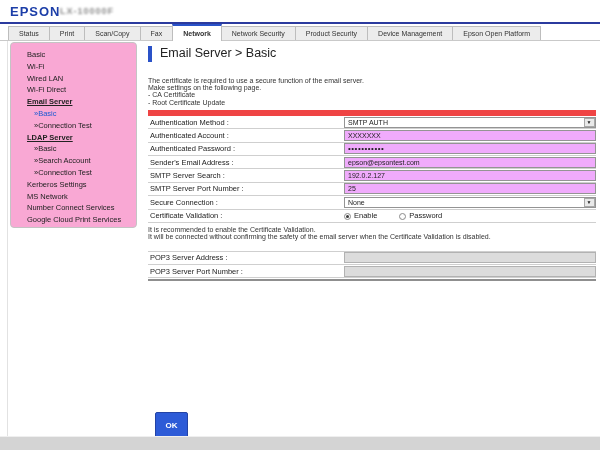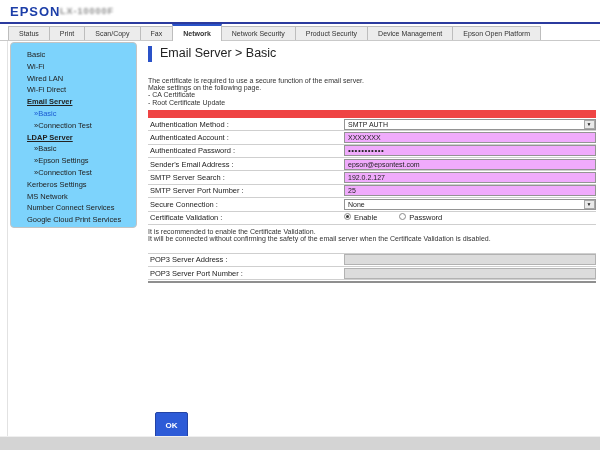--- a/index.html
+++ b/index.html
@@ -25,48 +25,48 @@
          justify-content:center; padding:0 10px; font-size:7px; color:#333;
          white-space:nowrap; cursor:pointer; }
   .tab.active { background:#fff; border-top:2px solid #2a52c8; height:17px;
                 font-weight:bold; position:relative; z-index:2; margin-bottom:-1px; }
   
   .left-rule { position:absolute; left:7px; top:41px; width:1px; height:395px; background:#e2e2e2; }
   .footer { position:absolute; left:0; bottom:0; width:600px; height:14px;
             background:#d4d4d4; border-top:1px solid #efefef; }
   
   .sidebar { position:absolute; left:10px; top:42px; width:127px; height:186px;
-             background:#7dd3fc; border:1px solid #c4c4c4; border-radius:4px; padding:6px 0; }
+             background:#f9a8d4; border:1px solid #c4c4c4; border-radius:4px; padding:6px 0; }
   .s-item { font-size:7.5px; line-height:11.8px; padding-left:16px; color:#222;
             white-space:nowrap; cursor:pointer; }
   .s-section { font-weight:bold; text-decoration:underline; }
   .s-sub { padding-left:23px; }
   .s-active { color:#1a5ad2; }
   
   .content { position:absolute; left:148px; top:46px; width:448px; }
   .title-row { display:flex; align-items:flex-start; height:18px; }
   .title-bar { width:4px; height:16px; background:#2a52c8; }
   .page-title { margin-left:8px; font-size:12.5px; color:#222; }
   .desc { margin-top:13px; font-size:7px; line-height:7.2px; color:#333; }
-  .form { margin-top:4px; border-top:8px solid #ef4444; }
+  .form { margin-top:4px; border-top:6px solid #ef4444; }
   .frow { display:flex; align-items:center; height:13.4px; border-bottom:1px solid #cfcfcf; }
   .flabel { width:196px; font-size:7.5px; color:#222; padding-left:2px; white-space:nowrap; }
   .ffield { flex:1; display:flex; align-items:center; height:100%; }
   .tinput { width:100%; height:11px; border:1px solid #949494; background:#f0abfc;
             font-family:"Liberation Sans", sans-serif; font-size:7px; color:#222;
             padding:0 3px; outline:none; }
   .tinput.pw { letter-spacing:0.5px; font-size:8px; }
   .tinput.off { background:#dcdcdc; border-color:#b2b2b2; }
   .select { position:relative; width:100%; height:11px; border:1px solid #949494;
             background:#fff; display:flex; align-items:center; cursor:pointer; }
   .sel-text { font-size:7px; color:#222; padding-left:3px; }
   .sel-btn { position:absolute; right:0px; top:0px; width:11px; height:9px; margin:0.5px;
              background:#e9e9e9; border:1px solid #a8a8a8; display:flex; align-items:center;
              justify-content:center; font-size:5px; color:#222; line-height:1; }
-  .radio-group { display:flex; align-items:flex-start; }
+  .radio-group { display:flex; align-items:flex-end; }
   .radio { width:7px; height:7px; border-radius:50%; border:1px solid #8a8a8a;
            background:#fdfdfd; display:inline-flex; align-items:center; justify-content:center;
            margin-right:3px; cursor:pointer; }
   .radio .dot { width:3px; height:3px; border-radius:50%; background:transparent; }
   .radio.checked .dot { background:#3a3a3a; }
   .rlabel { font-size:7.5px; color:#222; margin-right:22px; }
   .note { font-size:7px; line-height:7.3px; color:#333; padding:3px 0 6px 0; }
   .form2 { border-top:1px solid #cfcfcf; }
   .form-end { height:3px; border-bottom:2px solid #8f8f8f; }
   .ok-btn { position:absolute; left:7px; top:366px; width:33px; height:26px;
@@ -101,21 +101,21 @@
 <div class="sidebar">
     <div class="s-item">Basic</div>
     <div class="s-item">Wi-Fi</div>
     <div class="s-item">Wired LAN</div>
     <div class="s-item">Wi-Fi Direct</div>
     <div class="s-item s-section">Email Server</div>
     <div class="s-item s-sub s-active">»Basic</div>
     <div class="s-item s-sub">»Connection Test</div>
     <div class="s-item s-section">LDAP Server</div>
     <div class="s-item s-sub">»Basic</div>
-    <div class="s-item s-sub">»Epson Settings</div>
+    <div class="s-item s-sub">»Search Account</div>
     <div class="s-item s-sub">»Connection Test</div>
     <div class="s-item">Kerberos Settings</div>
     <div class="s-item">MS Network</div>
     <div class="s-item">Number Connect Services</div>
     <div class="s-item">Google Cloud Print Services</div>
   </div>
 
 <div class="content">
   <div class="title-row">
     <div class="title-bar"></div>

